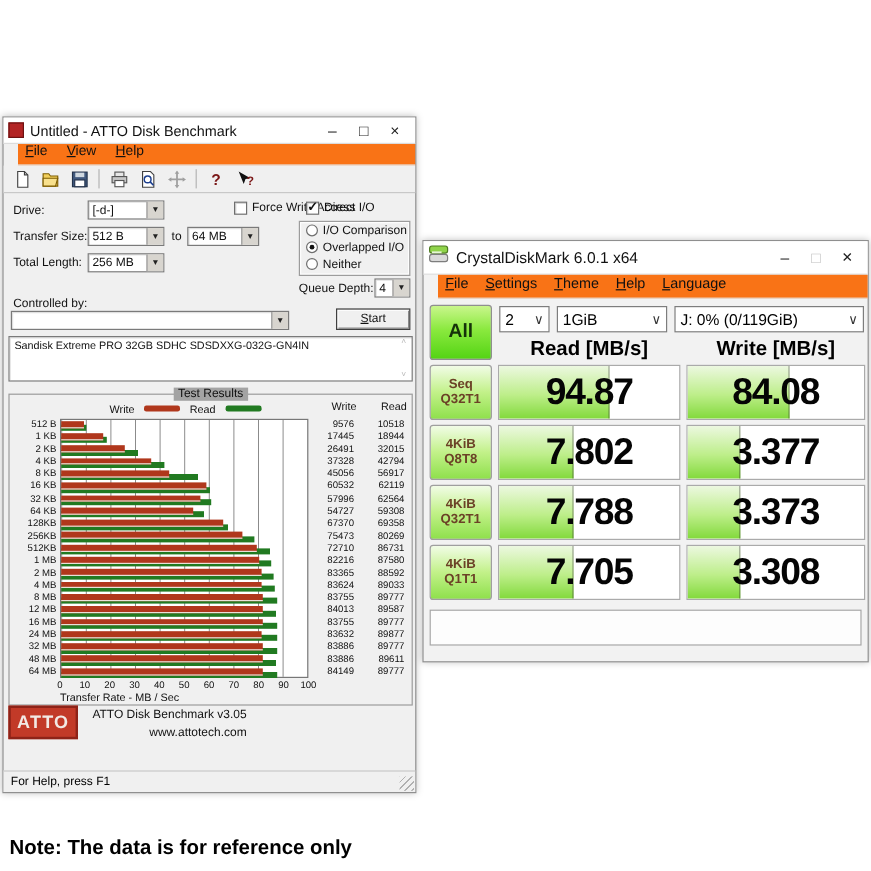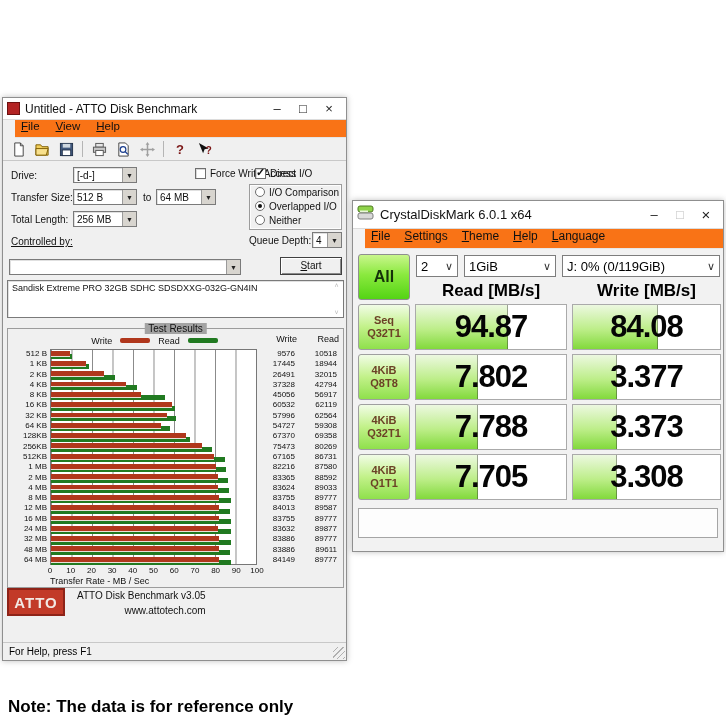--- a/index.html
+++ b/index.html
@@ -206,21 +206,21 @@
       <span class="val">256 MB</span>
         <span class="arrow">▼</span>
     </div>
 
     <span class="flabel" style="left:246px; top:73px;">Queue Depth:</span>
     <div class="combo" style="left:309px; top:70px; width:30px;">
       <span class="val">4</span>
         <span class="arrow">▼</span>
     </div>
 
-    <span class="flabel" style="left:8px; top:74px; text-decoration:underline;">Controlled by:</span>
+    <span class="flabel" style="left:8px; top:86px; ">Controlled by:</span>
     <div class="combo" style="left:6px; top:97px; width:232px;">
       <span class="val"></span>
         <span class="arrow">▼</span>
     </div>
     <div class="btn" style="left:277px; top:95px; width:62px; height:18px; line-height:16px;" id="start-btn"><u>S</u>tart</div>
 
     <div class="descbox" style="left:4px; top:118px; width:337px; height:38px;">
       <span>Sandisk Extreme PRO 32GB SDHC SDSDXXG-032G-GN4IN</span>
       <span class="desc-scroll">
         <span>˄</span>
@@ -371,21 +371,21 @@
             <div>9576</div>
             <div>17445</div>
             <div>26491</div>
             <div>37328</div>
             <div>45056</div>
             <div>60532</div>
             <div>57996</div>
             <div>54727</div>
             <div>67370</div>
             <div>75473</div>
-            <div>67165</div>
+            <div>72710</div>
             <div>82216</div>
             <div>83365</div>
             <div>83624</div>
             <div>83755</div>
             <div>84013</div>
             <div>83755</div>
             <div>83632</div>
             <div>83886</div>
             <div>83886</div>
             <div>84149</div>

